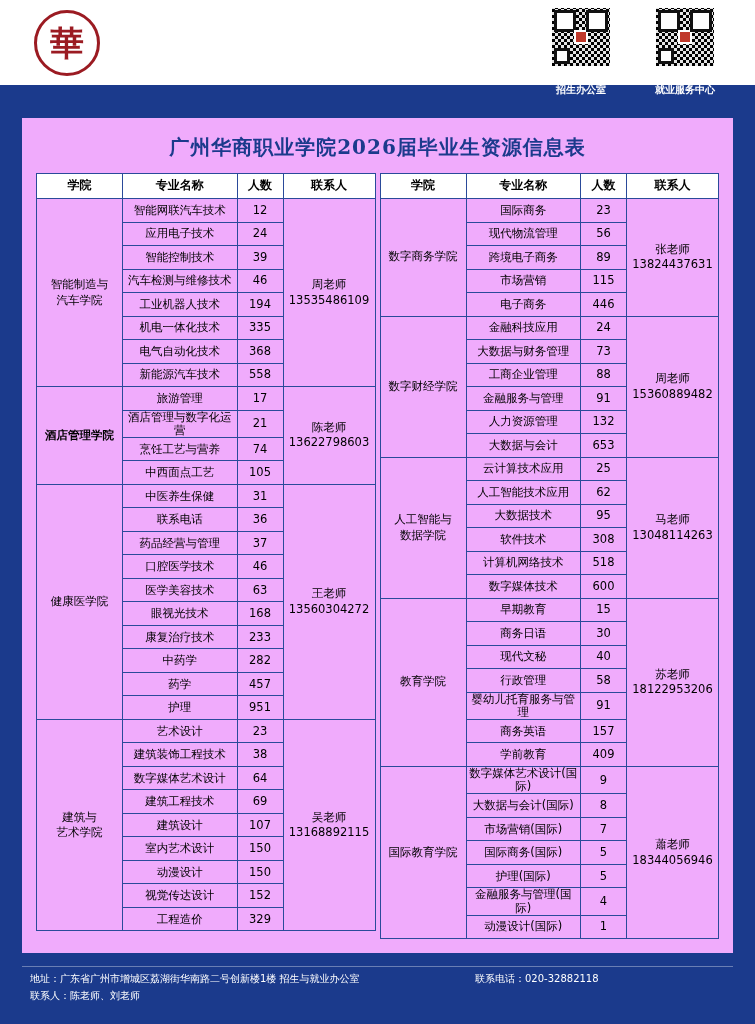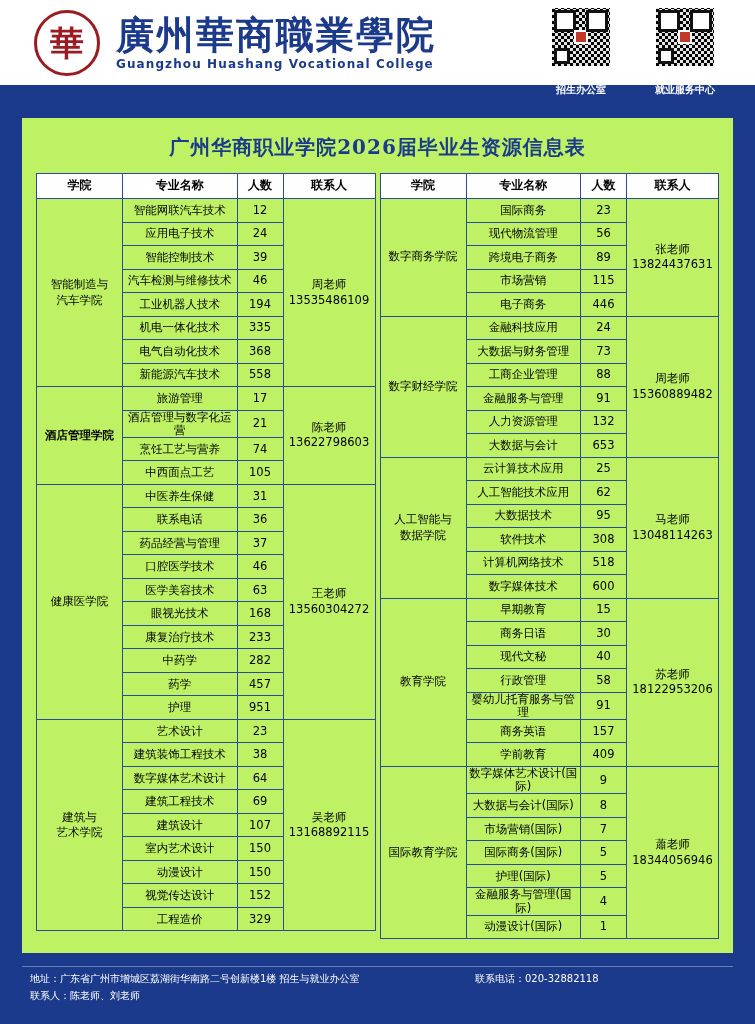--- a/index.html
+++ b/index.html
@@ -74,21 +74,21 @@
     transform:translate(-50%,-50%); background:#c0392b; border:2px solid #fff;
   }
   .qr-cap{
     color:#fff; font-size:10px; line-height:1.25; margin-top:3px;font-weight:bold;
   }
 
   
   .card{
     position:absolute;
     left:22px; right:22px; top:118px;
-    background:#bef264;
+    background:#f0abfc;
     padding: 12px 14px 14px 14px;
   }
   .title{
     text-align:center;
     color:#1b3a8c;
     font-family:"DejaVu Serif","Liberation Serif",serif;
     font-weight:700;
     font-size:20px;
     letter-spacing:1px;
     margin: 4px 0 12px 0;
@@ -151,24 +151,20 @@
 </style>
 </head>
 <body>
 
 <div class="page">
 
   <div class="header">
     <div class="header-inner">
       <div class="logo-mark">
         <span class="glyph">華</span>
-      </div>
-      <div class="logo-text">
-        <div class="logo-cn">廣州華商職業學院</div>
-        <div class="logo-en">Guangzhou Huashang Vocational College</div>
       </div>
     </div>
     <div class="qr-group">
       <div class="qr-item">
         <div class="qr-box">
           <div class="qr-dot"></div>
           <div class="qr-center"></div>
         </div>
         <div class="qr-cap" style="white-space:pre-line">广州华商职业学院
 招生办公室</div>

